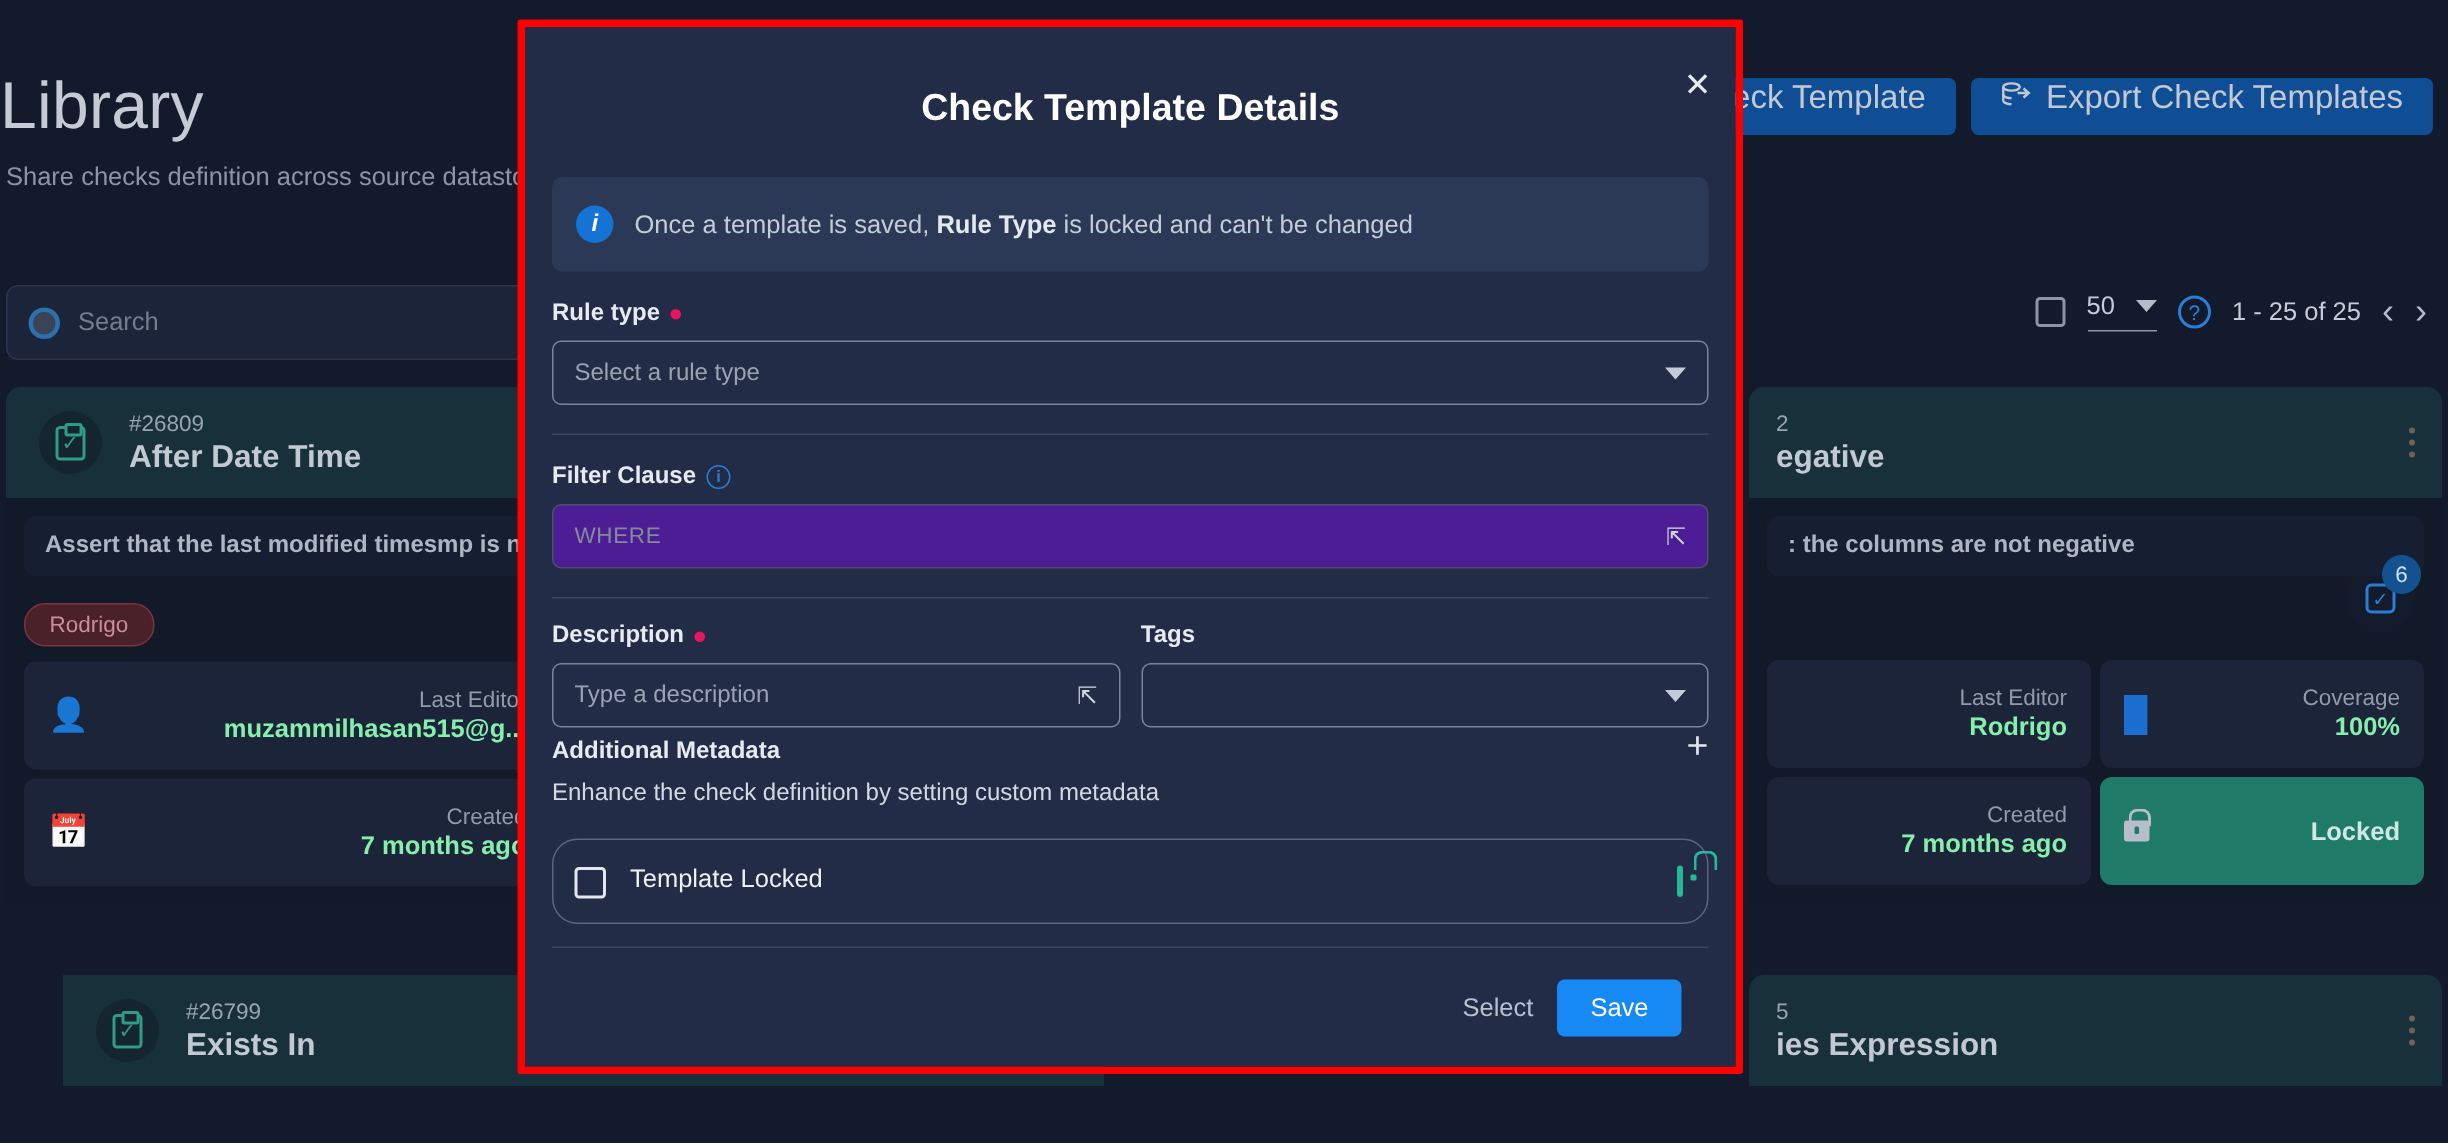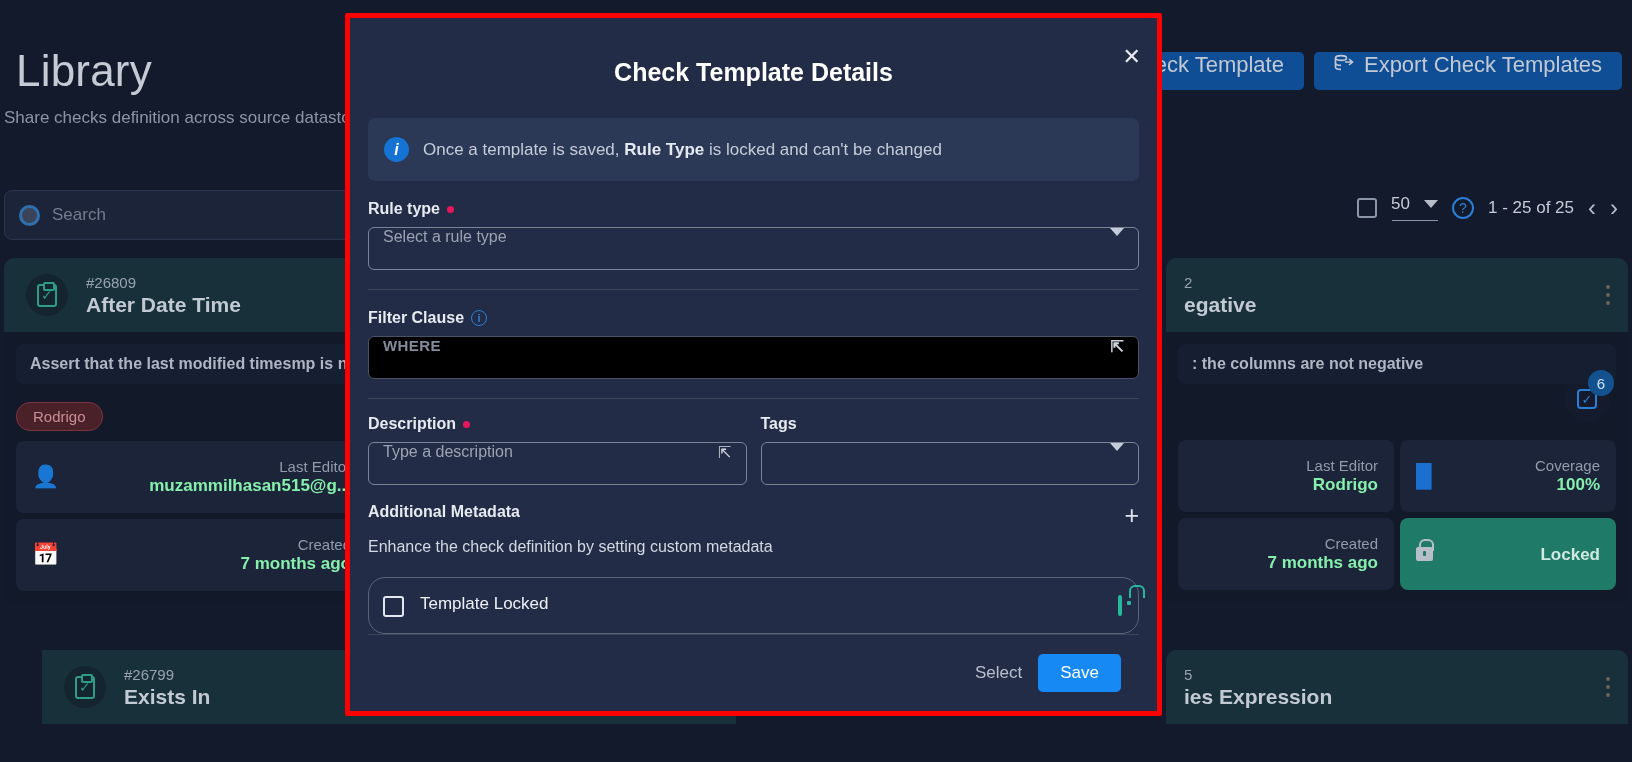--- a/index.html
+++ b/index.html
@@ -9,21 +9,21 @@
     font-family: "Liberation Sans", sans-serif;
     overflow: hidden;
   }
   #root { position: relative; width: 1632px; height: 762px; }
 
   
   .bg { position: absolute; inset: 0; background: #131a2b; }
 
   .page-header { position: absolute; left: 0; top: 36px; width: 1632px; height: 110px; }
   .page-title {
-    position: absolute; left: 16px; top: 10px;
+    position: absolute; left: 0; top: 10px;
     font-size: 44px; font-weight: 400; color: #c5cad4; letter-spacing: .2px;
   }
   .page-sub {
     position: absolute; left: 4px; top: 72px;
     font-size: 17px; color: #8c95a6;
   }
 
   .hdr-btns { position: absolute; right: 10px; top: 16px; display: flex; gap: 10px; }
   .btn-primary-dark {
     background: #0f4e95; border: none; border-radius: 5px;
@@ -127,34 +127,34 @@
 
   .field { margin-top: 19px; }
   .f-label { font-size: 16px; font-weight: 700; color: #e6eaf1; display: flex; align-items: center; gap: 7px; }
   .req-dot { width: 7px; height: 7px; border-radius: 50%; background: #e8175d; display:inline-block; }
   .info-sm {
     width: 16px; height: 16px; border-radius: 50%; border: 1.5px solid #2a7fd4;
     color: #2a7fd4; font-size: 11px; font-weight: 700; display: flex; align-items: center; justify-content: center;
   }
   .ctrl {
     margin-top: 9px; height: 43px; border: 1px solid #7b8396; border-radius: 6px;
-    display: flex; align-items: flex-start; padding: 0 14px; justify-content: space-between;
-  }
-  .ctrl.dark { background: #000000; border-color: #4a5268; font-weight: bold; }
+    display: flex; align-items: center; padding: 0 14px; justify-content: space-between;
+  }
+  .ctrl.dark { background: #4c1d95; border-color: #4a5268; }
   .ctrl .ph { font-size: 16px; color: #9ba3b2; }
   .ctrl.dark .ph { color: #838b9b; font-size: 15px; letter-spacing: .4px; }
   .caret-sel { width: 0; height: 0; border-left: 7px solid transparent; border-right: 7px solid transparent; border-top: 8px solid #c5ccd9; }
   .expand-ico { color: #cfd5e0; font-size: 16px; transform: rotate(0deg); }
 
   .divider { height: 1px; background: #3a4559; margin-top: 19px; }
 
   .two-col { display: flex; gap: 14px; margin-top: 16px; }
   .two-col > div { flex: 1; }
 
-  .meta-head { display: flex; align-items: flex-start; justify-content: space-between; margin-top: 18px; }
+  .meta-head { display: flex; align-items: flex-end; justify-content: space-between; }
   .meta-title { font-size: 16px; font-weight: 700; color: #e6eaf1; }
   .meta-plus { font-size: 25px; color: #dfe4ec; line-height: 1; cursor: pointer; background:none;border:none;font-family:inherit; }
   .meta-sub { font-size: 16px; color: #d3d9e3; margin-top: 10px; }
 
   .locked-box {
     margin-top: 21px; border: 1px solid #5c6479; border-radius: 17px;
     padding: 16px 16px 16px 14px; display: flex; gap: 16px; align-items: flex-start;
   }
   .lb-check { width: 21px; height: 21px; border: 2px solid #e2e7ef; border-radius: 3px; flex: none; margin-top: 2px; cursor: pointer; }
   .lb-title { font-size: 17px; color: #edf1f6; }

